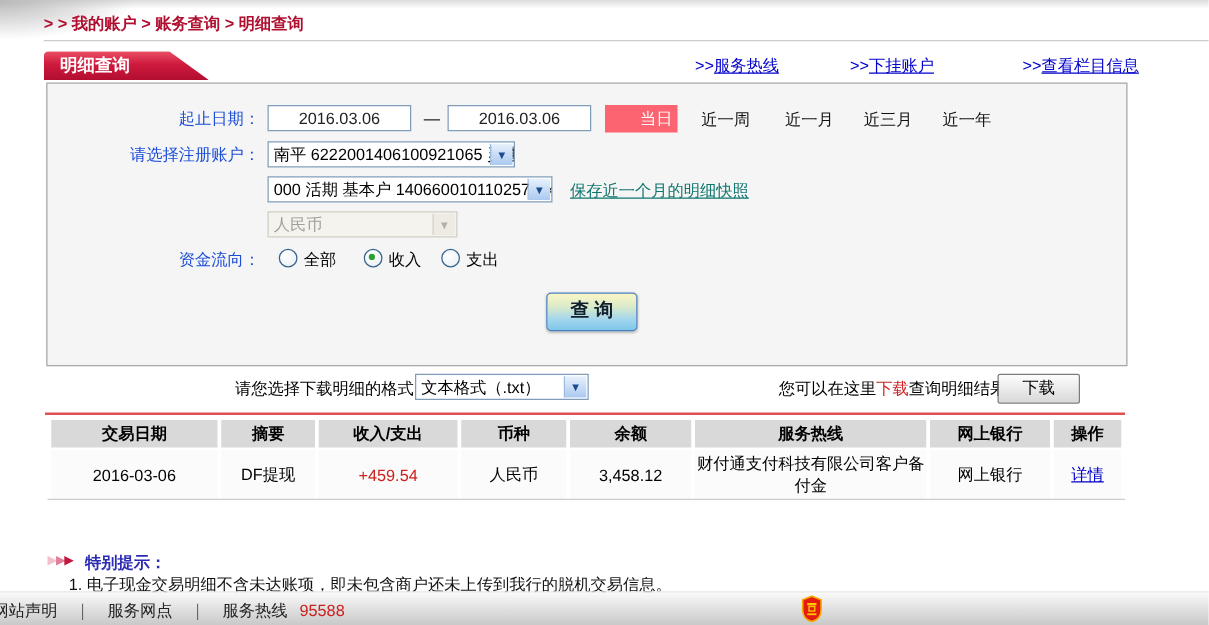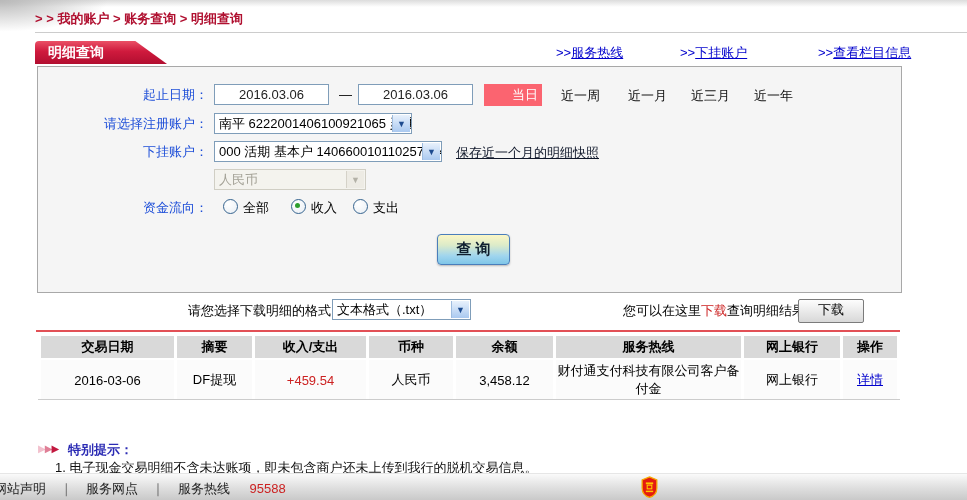--- a/index.html
+++ b/index.html
@@ -35,21 +35,21 @@
   .sel .txt{display:block;line-height:19px;padding:0 20px 0 4px;font-size:13px;white-space:nowrap;overflow:hidden;}
   .sel .arrow{position:absolute;right:1px;top:1px;bottom:1px;width:17px;
     background:linear-gradient(180deg,#e8f1fc,#aac9f0);border-left:1px solid #9ebcdf;
     display:flex;align-items:center;justify-content:center;font-size:9px;color:#1d4b8f;}
   .sel.disabled{background:#f4f3ee;border-color:#d0cec4;cursor:default;}
   .sel.disabled .txt{color:#a3a196;}
   .sel.disabled .arrow{background:#edebe4;border-left-color:#d5d2c8;color:#b3b1a7;}
   .today-btn{position:absolute;left:446px;top:17px;width:34px;height:22px;background:#fb6470;color:#fff;
     text-align:center;line-height:22px;font-size:13px;cursor:pointer;}
   .qlink{position:absolute;top:20px;color:#111;cursor:pointer;}
-  .bluelink{color:#0f172a;text-decoration:underline;cursor:pointer;}
+  .bluelink{color:#0f766e;text-decoration:underline;cursor:pointer;}
   .radio{display:inline-block;width:13px;height:13px;border:1px solid #36648f;border-radius:50%;
     background:radial-gradient(circle at 35% 30%,#ffffff,#e8eef4);vertical-align:-2px;margin-right:5px;position:relative;}
   .radio.checked::after{content:"";position:absolute;left:3px;top:3px;width:5px;height:5px;border-radius:50%;background:#2e9e2e;}
   .rgroup{position:absolute;top:0;cursor:pointer;line-height:21px;}
   .query-btn{position:absolute;left:399px;top:167px;width:71px;height:29px;
     border:1px solid #4a7ebb;border-radius:4px;
     background:linear-gradient(180deg,#fbf6c5 0%,#dcebc9 35%,#a0d5ee 72%,#7fc6e8 100%);
     font-weight:bold;font-size:15px;color:#102030;text-align:center;line-height:27px;cursor:pointer;
     box-shadow:0 1px 2px rgba(0,0,0,0.25);}
   
@@ -75,21 +75,21 @@
   .notice-arrows .a2{color:#e07f96;}
   .notice-arrows .a3{color:#c2183f;}
   .notice-title{position:absolute;left:68px;top:441px;color:#2b2bb4;font-weight:bold;}
   .notice-line{position:absolute;left:55px;top:459px;color:#111;}
   
   .footer{position:absolute;left:0;top:473px;width:967px;height:27px;
     background:linear-gradient(180deg,#fafafa 0%,#dedede 55%,#c9c9c9 100%);
     border-top:1px solid #e6e6e6;box-sizing:border-box;}
   .footer-left{position:absolute;left:-6px;top:6px;white-space:nowrap;color:#222;}
   .footer-left .sep{color:#555;margin:0 10px;}
-  .footer-left .hot-num{color:#cc2222;margin-left:16px;cursor:pointer;}
+  .footer-left .hot-num{color:#cc2222;margin-left:6px;cursor:pointer;}
   .footer-left .flink{cursor:pointer;}
   .footer-center{position:absolute;left:385px;top:6px;white-space:nowrap;color:#222;}
   .footer-center .icp{margin-left:12px;}
   .badge{position:absolute;left:640px;top:476px;width:19px;height:22px;}
 </style>
 </head>
 <body>
 
 <div class="top-shade"></div>
 <div class="corner-shade"></div>
@@ -125,21 +125,20 @@
 
   <div style="position:absolute;top:46px;left:0;right:0;height:22px;">
     <span class="flabel">请选择注册账户：</span>
     <span class="sel" style="left:176px;top:0;width:198px;">
       <span class="txt">南平  6222001406100921065  灵通卡</span>
       <span class="arrow">▼</span>
     </span>
   </div>
 
   <div style="position:absolute;top:74px;left:0;right:0;height:22px;">
-    <span class="flabel">下挂账户：</span>
     <span class="sel" style="left:176px;top:0;width:228px;">
       <span class="txt">000 活期 基本户 1406600101102571848</span>
       <span class="arrow">▼</span>
     </span>
     <span class="bluelink" style="position:absolute;left:418px;top:3px;">保存近一个月的明细快照</span>
   </div>
 
   <div style="position:absolute;top:102px;left:0;right:0;height:22px;">
     <span class="sel disabled" style="left:176px;top:0;width:152px;">
       <span class="txt">人民币</span>

